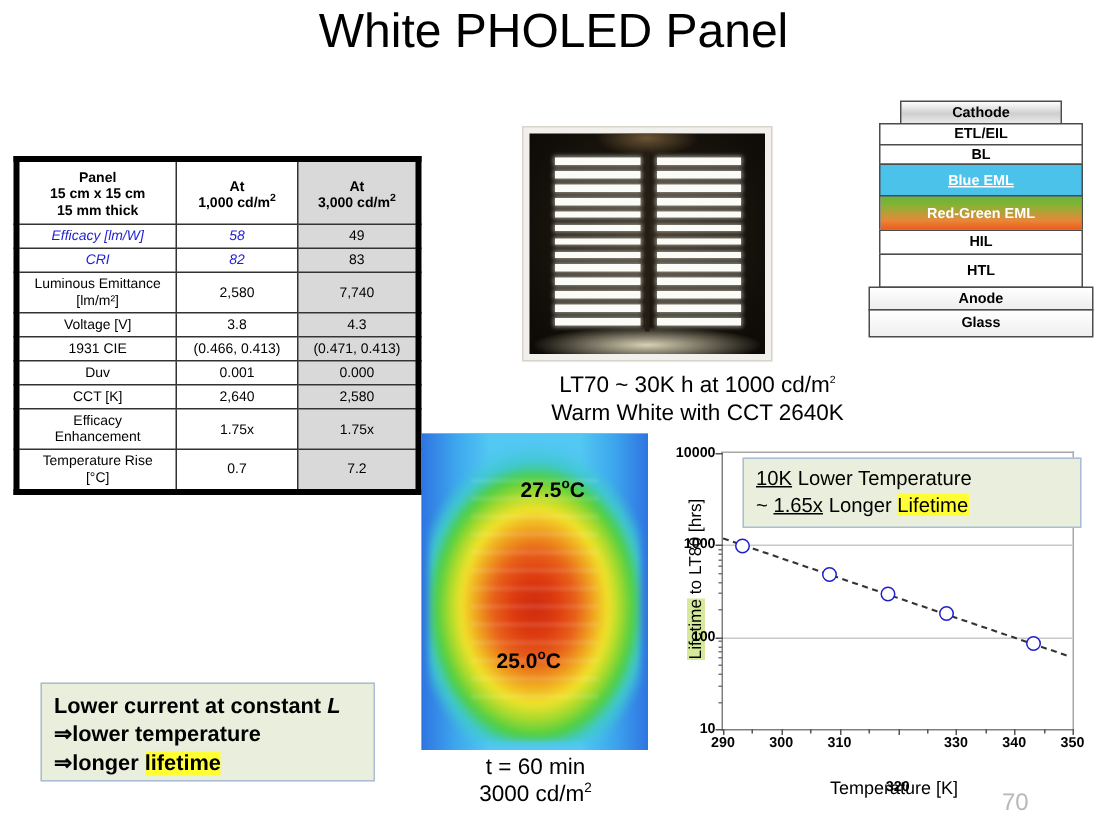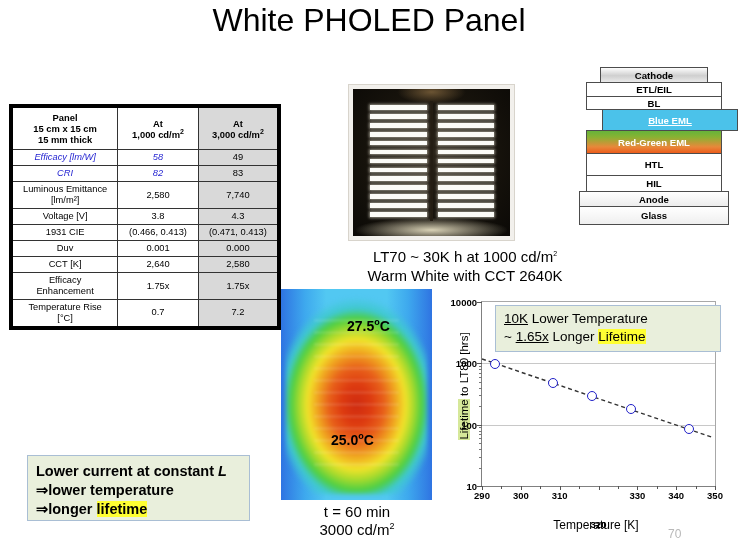--- a/index.html
+++ b/index.html
@@ -83,21 +83,21 @@
     display:flex;align-items:center;justify-content:center;color:#000;
     background:#ffffff;
   }
   #oled-stack .l-cathode{
     width:108px;margin-left:22px;height:16px;
     background:linear-gradient(to bottom,#fdfdfd 0%,#cfcfcf 55%,#e9e9e9 100%);
   }
   #oled-stack .l-etl{width:136px;margin-left:8px;height:15px;}
   #oled-stack .l-bl{width:136px;margin-left:8px;height:14px;}
   #oled-stack .l-blue{
-    width:136px;margin-left:24px;height:22px;
+    width:136px;margin-left:8px;height:22px;
     background:#4bc2ea;color:#ffffff;
   }
   #oled-stack .l-blue span{text-decoration:underline;}
   #oled-stack .l-rg{
     width:136px;margin-left:8px;height:24px;
     background:linear-gradient(to bottom,#66b43a 0%,#89b233 28%,#e8883a 72%,#ec5c1c 100%);
     color:#ffffff;
   }
   #oled-stack .l-htl{width:136px;margin-left:8px;height:23px;}
   #oled-stack .l-hil{width:136px;margin-left:8px;height:17px;}
@@ -194,21 +194,21 @@
   }
   #chart-annot{
     position:absolute;left:52px;top:13px;width:226px;
     background:#e9efdc;border:1px solid #a9bed4;box-sizing:border-box;
     padding:4px 8px 5px 8px;font-size:13.5px;line-height:1.32;
   }
   #chart-annot u{text-decoration:underline;}
   #chart-annot .hl{background:#ffff33;}
 
   #page-number{
-    position:absolute;left:668px;top:527px;font-size:12px;color:#b8b8b8;
+    position:absolute;left:668px;top:527px;font-size:16px;color:#b8b8b8;
   }
 </style>
 </head>
 <body>
 
 <div class="slide">
 
   <div id="slide-title">White PHOLED Panel</div>
 
   <table id="panel-table">
@@ -335,25 +335,25 @@
       </div>
     <div class="layer l-bl">
         <span>BL</span>
       </div>
     <div class="layer l-blue">
         <span>Blue EML</span>
       </div>
     <div class="layer l-rg">
         <span>Red-Green EML</span>
       </div>
+    <div class="layer l-hil">
+        <span>HIL</span>
+      </div>
     <div class="layer l-htl">
         <span>HTL</span>
-      </div>
-    <div class="layer l-hil">
-        <span>HIL</span>
       </div>
     <div class="layer l-anode">
         <span>Anode</span>
       </div>
     <div class="layer l-glass">
         <span>Glass</span>
       </div>
   </div>
 
   <div id="thermal">

